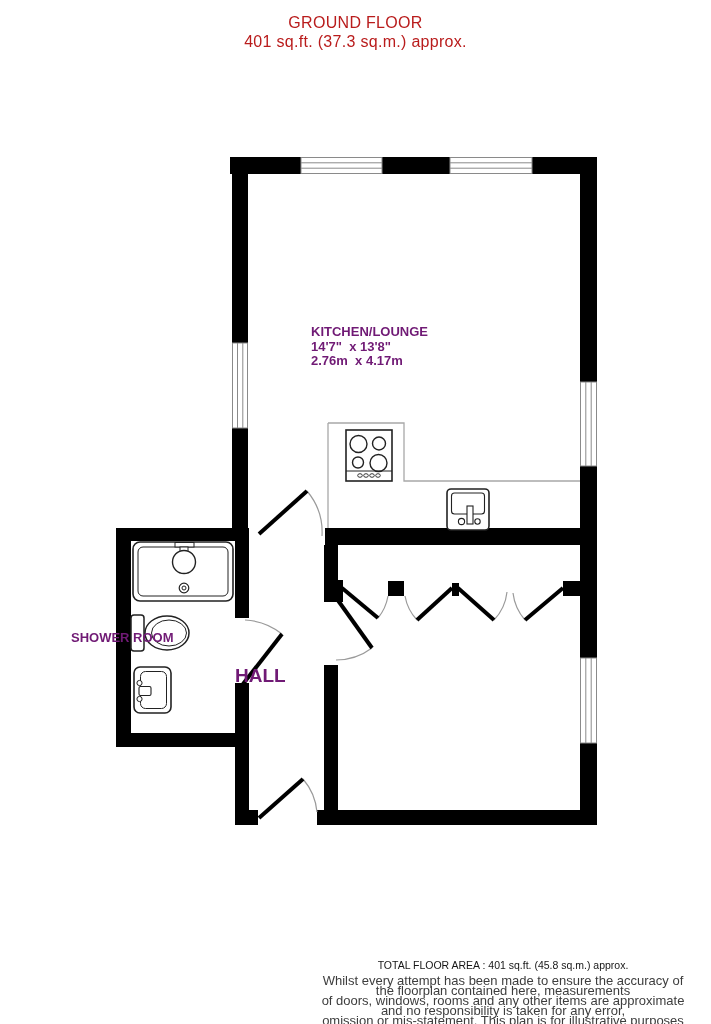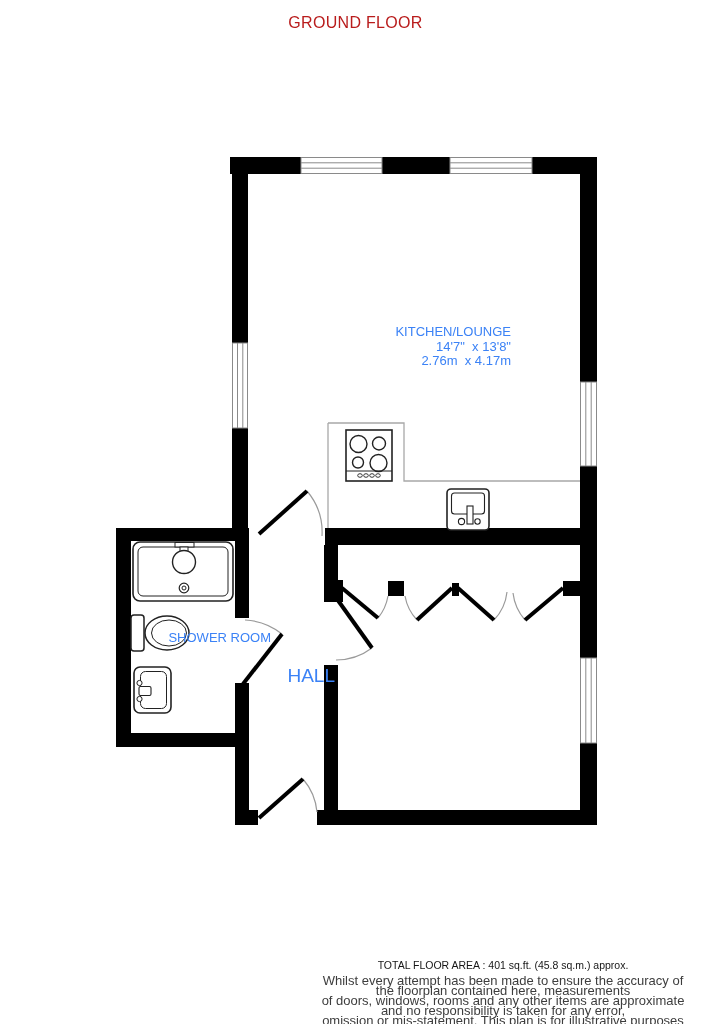--- a/index.html
+++ b/index.html
@@ -1,21 +1,21 @@
 <!DOCTYPE html>
 <html><head>
 <meta charset="utf-8">
 <style>
   html,body{margin:0;padding:0;background:#fff;}
   .page{position:relative;width:711px;height:1024px;background:#fff;overflow:hidden;
         font-family:"Liberation Sans",sans-serif;}
   .plan-svg{position:absolute;left:0;top:0;}
   .title-block{position:absolute;top:13px;left:0;width:711px;text-align:center;
                color:#b91c1c;font-size:16px;line-height:19px;letter-spacing:.3px;}
-  .room-label{position:absolute;text-align:right;color:#3b82f6;font-weight:400;
+  .room-label{position:absolute;text-align:left;color:#701a75;font-weight:700;
               font-size:13px;line-height:14.5px;}
   .room-label .dim{white-space:pre;}
   .footer{position:absolute;top:959px;left:313px;width:380px;text-align:center;color:#3d3d3d;}
   .footer .total{font-size:10.5px;color:#161616;margin-bottom:5px;}
   .footer .disclaimer{font-size:13px;line-height:10px;white-space:pre-line;}
   .footer .credit{font-size:7.6px;line-height:8.3px;margin-top:0;}
 </style>
 </head>
 <body>
 
@@ -146,20 +146,21 @@
       <path d="M525,620 A50,50 0 0 1 513,593" fill="none" stroke="#9a9a9a" stroke-width="1.2"></path>
       <line x1="342" y1="588" x2="378" y2="618" stroke="#000" stroke-width="4"></line>
       <line x1="452" y1="588" x2="417" y2="620" stroke="#000" stroke-width="4"></line>
       <line x1="458" y1="588" x2="494" y2="620" stroke="#000" stroke-width="4"></line>
       <line x1="563" y1="588" x2="525" y2="620" stroke="#000" stroke-width="4"></line>
     </g>
   </svg>
 
   <div class="title-block">
     <div>GROUND FLOOR</div>
+    <div>401 sq.ft. (37.3 sq.m.) approx.</div>
   </div>
 
   <div class="room-label" style="top:325px;left:311px;width:200px;">
     <div>KITCHEN/LOUNGE</div>
     <div class="dim">14'7"  x 13'8"</div>
     <div class="dim">2.76m  x 4.17m</div>
   </div>
 
 
   <div class="room-label" style="top:631px;left:71px;width:200px;">

